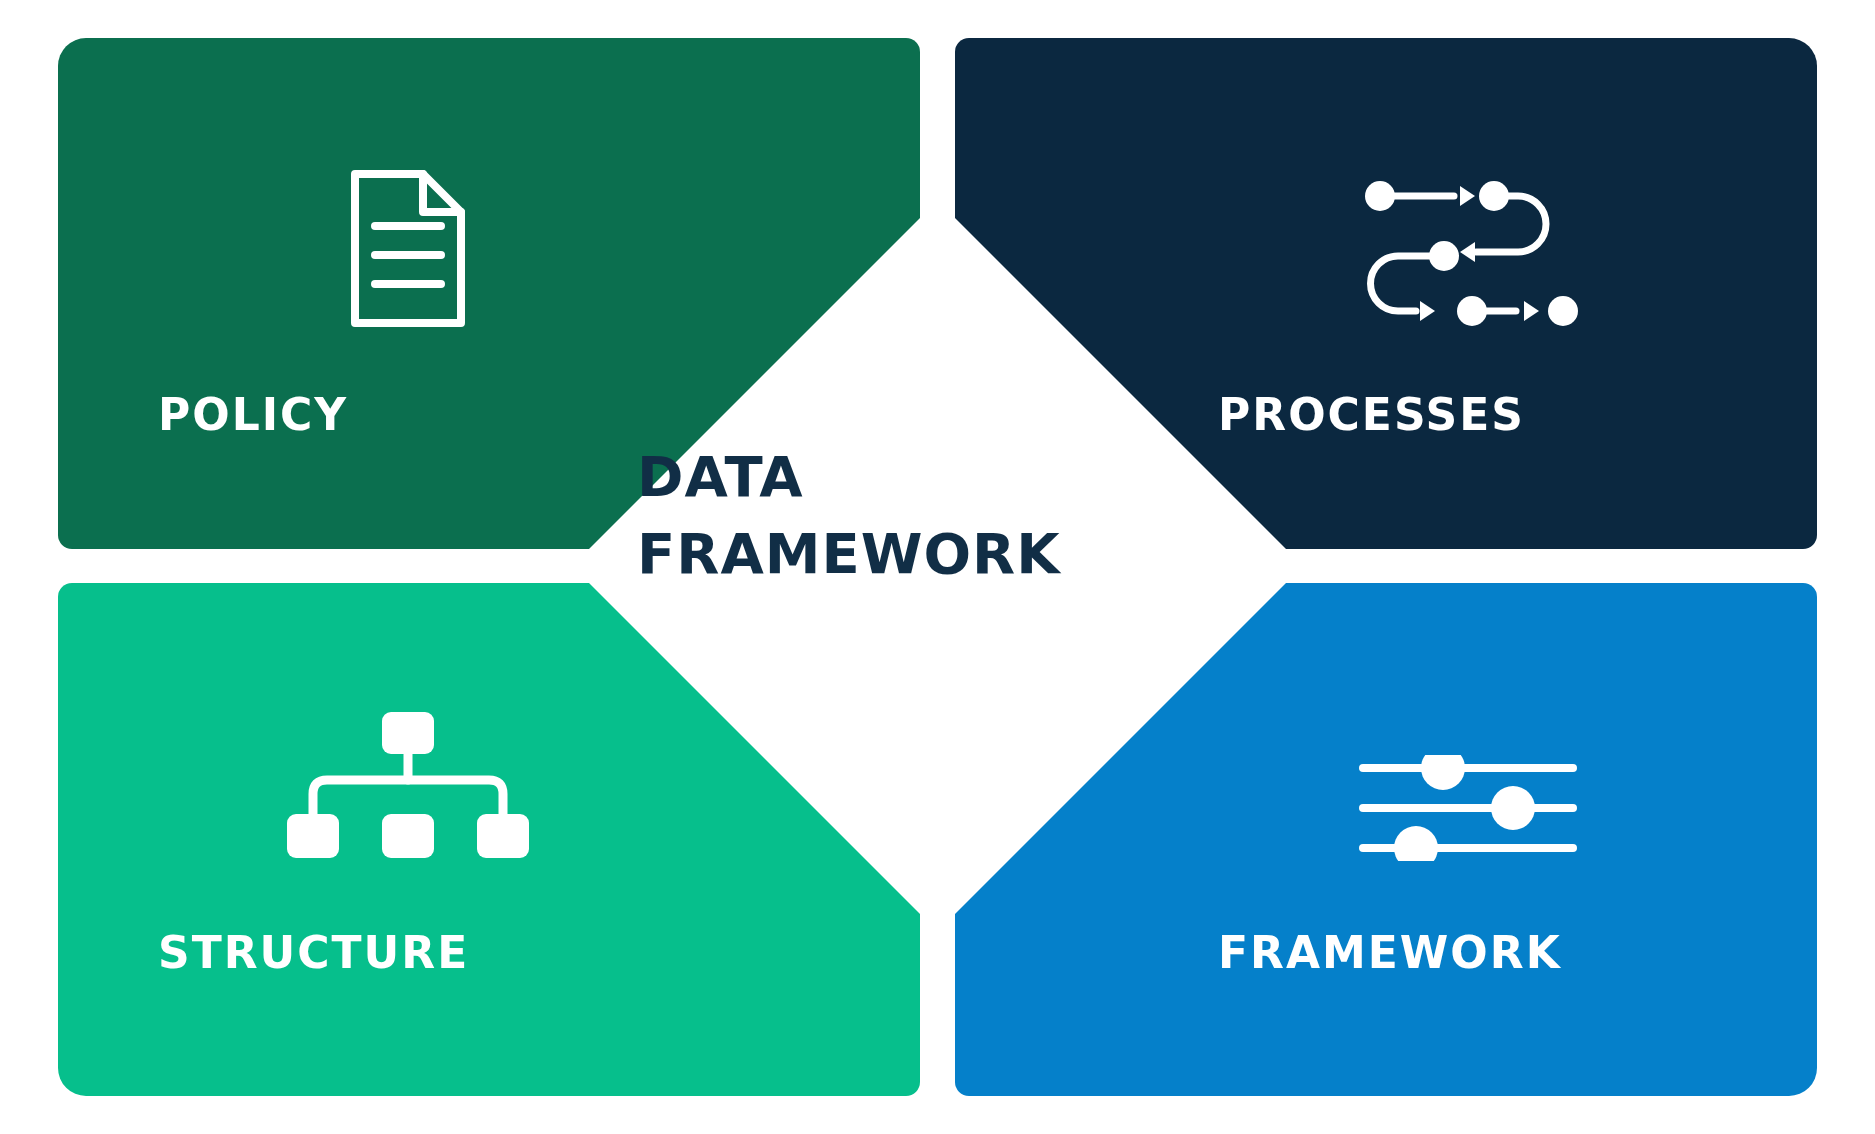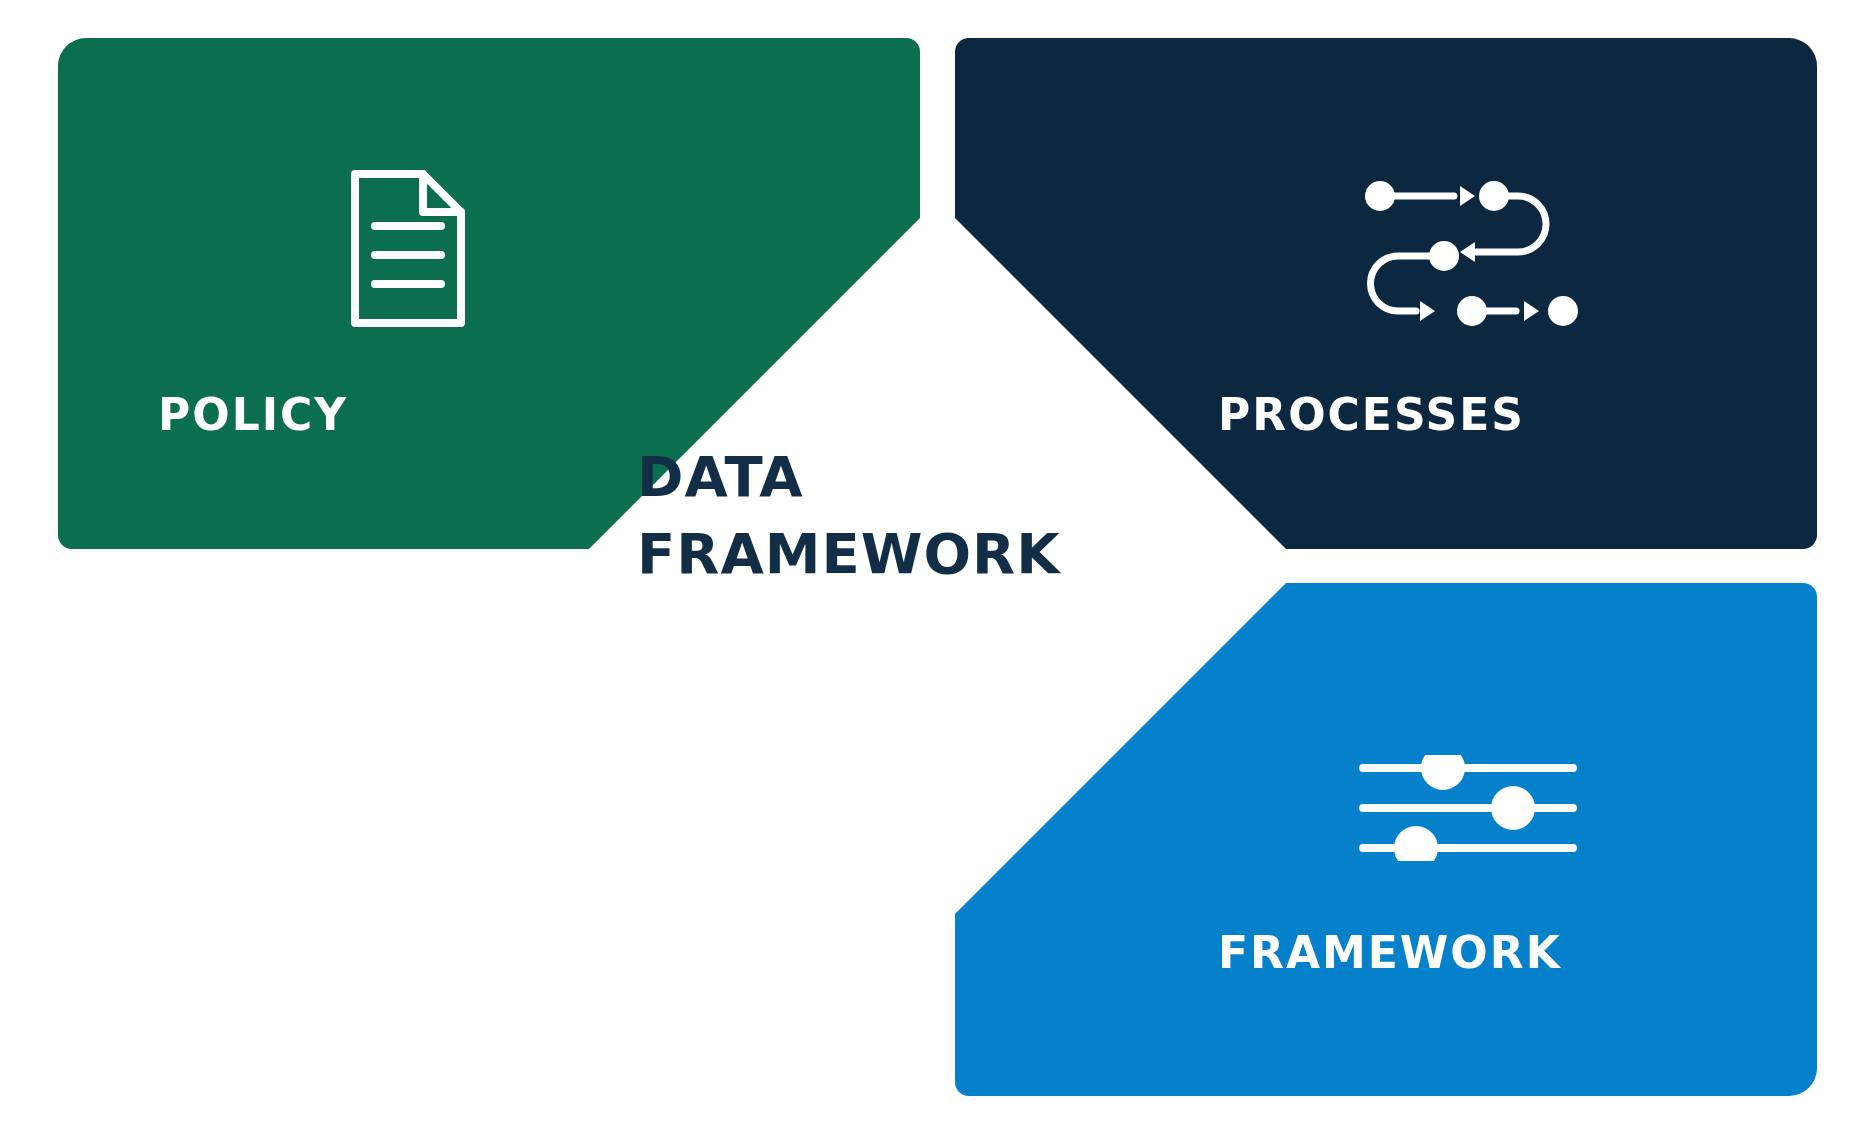--- a/index.html
+++ b/index.html
@@ -90,20 +90,35 @@
         <circle cx="205" cy="135" r="15"></circle>
         <polygon points="102,10 117,20 102,30"></polygon>
         <polygon points="117,66 102,76 117,86"></polygon>
         <polygon points="62,125 77,135 62,145"></polygon>
         <polygon points="166,125 181,135 166,145"></polygon>
       </g>
     </svg>
     <div class="q-label label-top">PROCESSES</div>
   </div>
 
+  <div class="panel panel-bottom panel-left panel-bl col-left" style="background-color: rgb(6, 191, 140);">
+    <svg class="icon" style="left:225px;top:127px" width="250" height="150" viewBox="0 0 250 150">
+      <g stroke="#ffffff" stroke-width="9" fill="none" stroke-linecap="round">
+        <path d="M125 40 V70"></path>
+        <path d="M30 104 V84 Q30 70 44 70 H206 Q220 70 220 84 V104"></path>
+      </g>
+      <g fill="#ffffff">
+        <rect x="99" y="2" width="52" height="42" rx="9"></rect>
+        <rect x="4" y="104" width="52" height="44" rx="9"></rect>
+        <rect x="99" y="104" width="52" height="44" rx="9"></rect>
+        <rect x="194" y="104" width="52" height="44" rx="9"></rect>
+      </g>
+    </svg>
+    <div class="q-label label-bottom">STRUCTURE</div>
+  </div>
 
   <div class="panel panel-bottom panel-right panel-br col-right" style="background-color: rgb(5, 128, 202);">
     <svg class="icon" style="left:403px;top:172px" width="220" height="106" viewBox="0 0 220 106">
       <g stroke="#ffffff" stroke-width="8" fill="none" stroke-linecap="round">
         <path d="M5 13 H215"></path>
         <path d="M5 53 H215"></path>
         <path d="M5 93 H215"></path>
       </g>
       <g fill="#ffffff">
         <circle cx="85" cy="13" r="22"></circle>

